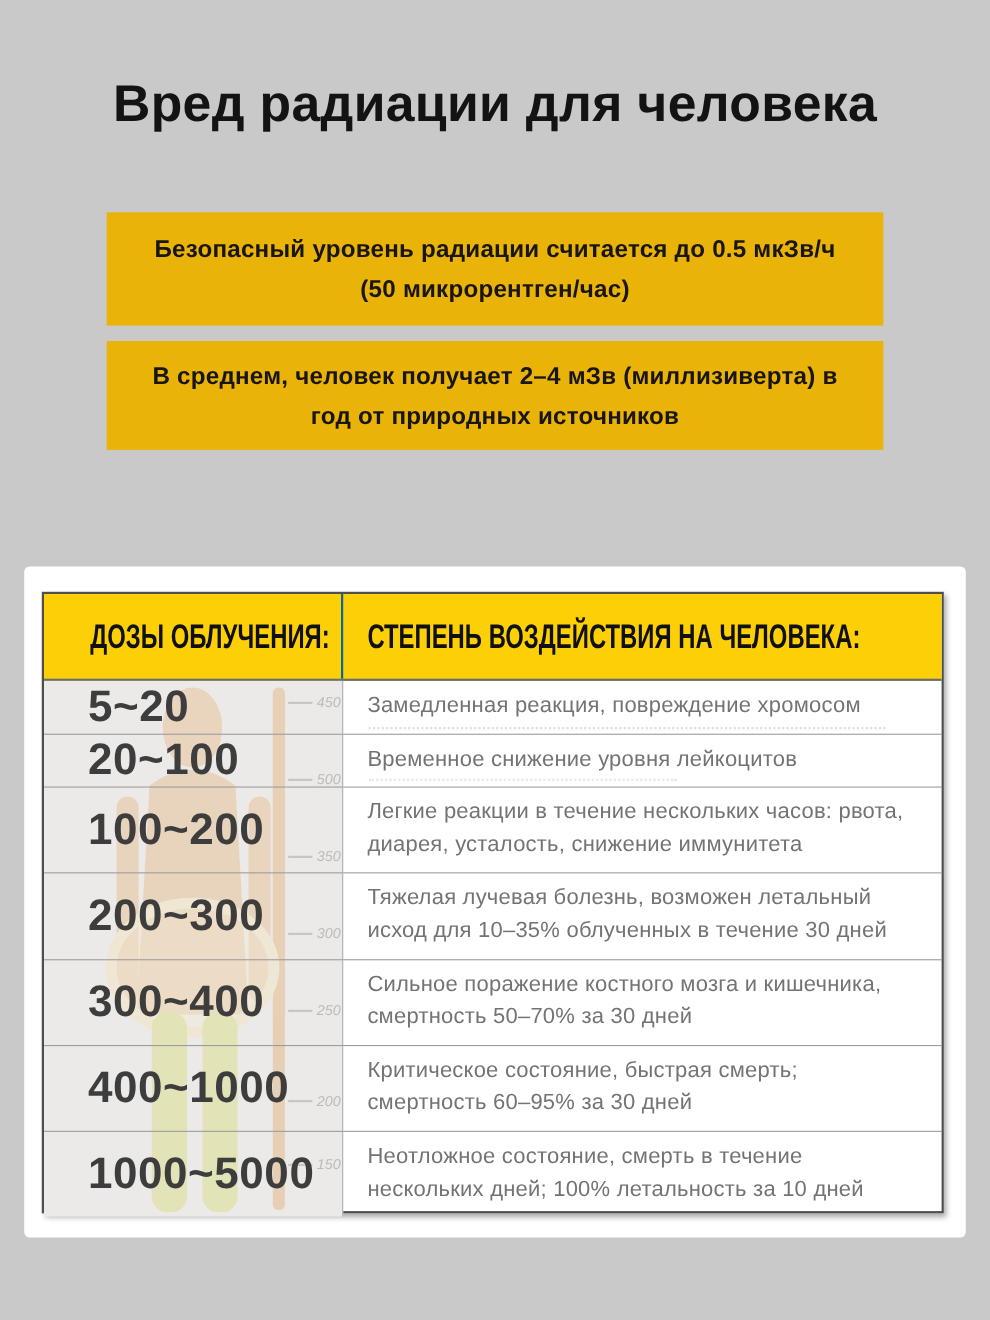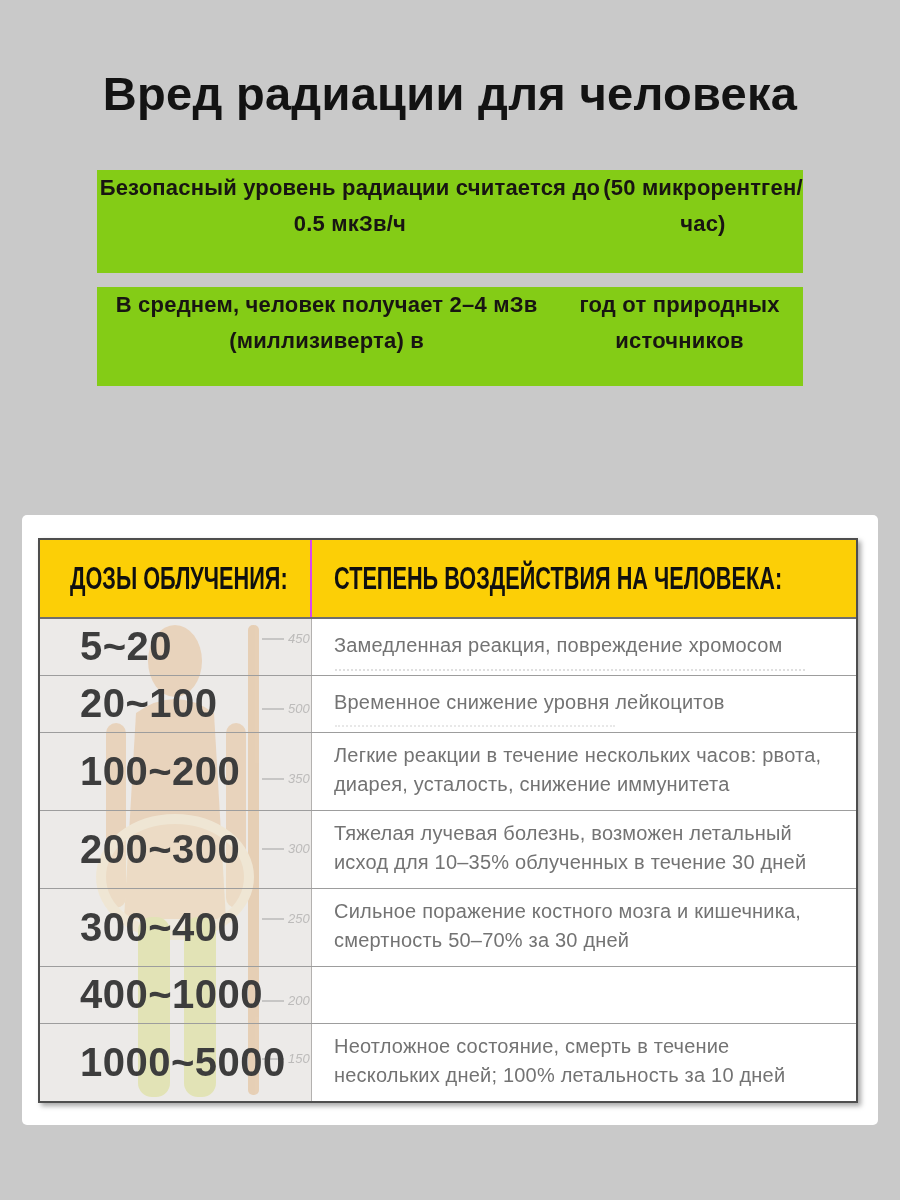--- a/index.html
+++ b/index.html
@@ -16,25 +16,26 @@
   .title {
     position:absolute; top:66px; left:0; width:100%;
     text-align:center;
     font-size:47px; font-weight:700; color:#131313;
     letter-spacing:0.3px;
   }
 
   
   .banner {
     position:absolute; left:97px; width:706px;
-    background:#84cc16;
-    display:flex; justify-content:center;
+    background:#eab308;
+    display:flex; flex-direction:column; justify-content:center;
     text-align:center;
     color:#181512; font-weight:700; font-size:22px; line-height:1.62;
     letter-spacing:0.2px;
+    margin-top:23px;
   }
   .banner-1 { top:170px; height:103px; }
   .banner-2 { top:287px; height:99px; }
   .banner .line { display:block; }
 
   
   .card {
     position:absolute; left:22px; top:515px; width:856px; height:610px;
     background:#ffffff; border-radius:5px;
   }
@@ -48,21 +49,21 @@
   .thead {
     display:flex; height:79px; flex:0 0 79px;
     background:#fccf06;
     border-bottom:2px solid #6e6e6e;
   }
   .th {
     display:flex; align-items:center;
     color:#101010; font-weight:700;
     overflow:hidden; white-space:nowrap;
   }
-  .th-dose  { width:272px; flex:0 0 272px; padding-left:30px; border-right:2px solid #d946ef; }
+  .th-dose  { width:272px; flex:0 0 272px; padding-left:42px; border-right:2px solid #0369a1; }
   .th-effect{ flex:1; padding-left:22px; }
   .th .condensed {
     display:inline-block;
     font-size:31px;
     transform:scaleX(0.70);
     transform-origin:left center;
     letter-spacing:0px;
   }
 
   .tbody { position:relative; flex:1; display:flex; flex-direction:column; }
@@ -233,20 +234,23 @@
             </div>
         </div>
         <div class="row">
           <div class="cell-dose">300~400</div>
           <div class="cell-effect">
               <span>Сильное поражение костного мозга и кишечника, смертность 50–70% за 30 дней</span>
             </div>
         </div>
         <div class="row">
           <div class="cell-dose">400~1000</div>
+          <div class="cell-effect">
+              <span>Критическое состояние, быстрая смерть; смертность 60–95% за 30 дней</span>
+            </div>
         </div>
         <div class="row">
           <div class="cell-dose">1000~5000</div>
           <div class="cell-effect">
               <span>Неотложное состояние, смерть в течение нескольких дней; 100% летальность за 10 дней</span>
             </div>
         </div>
 
       </div>
     </div>

